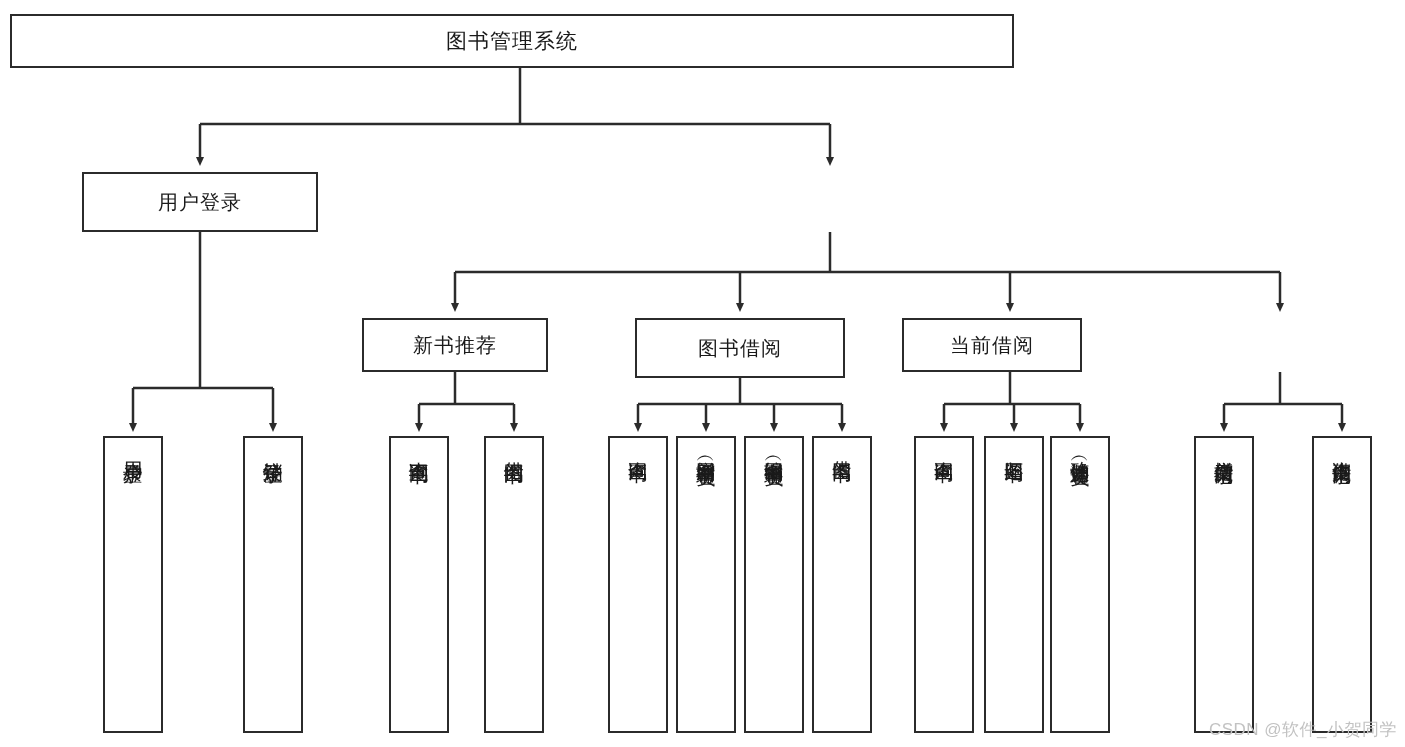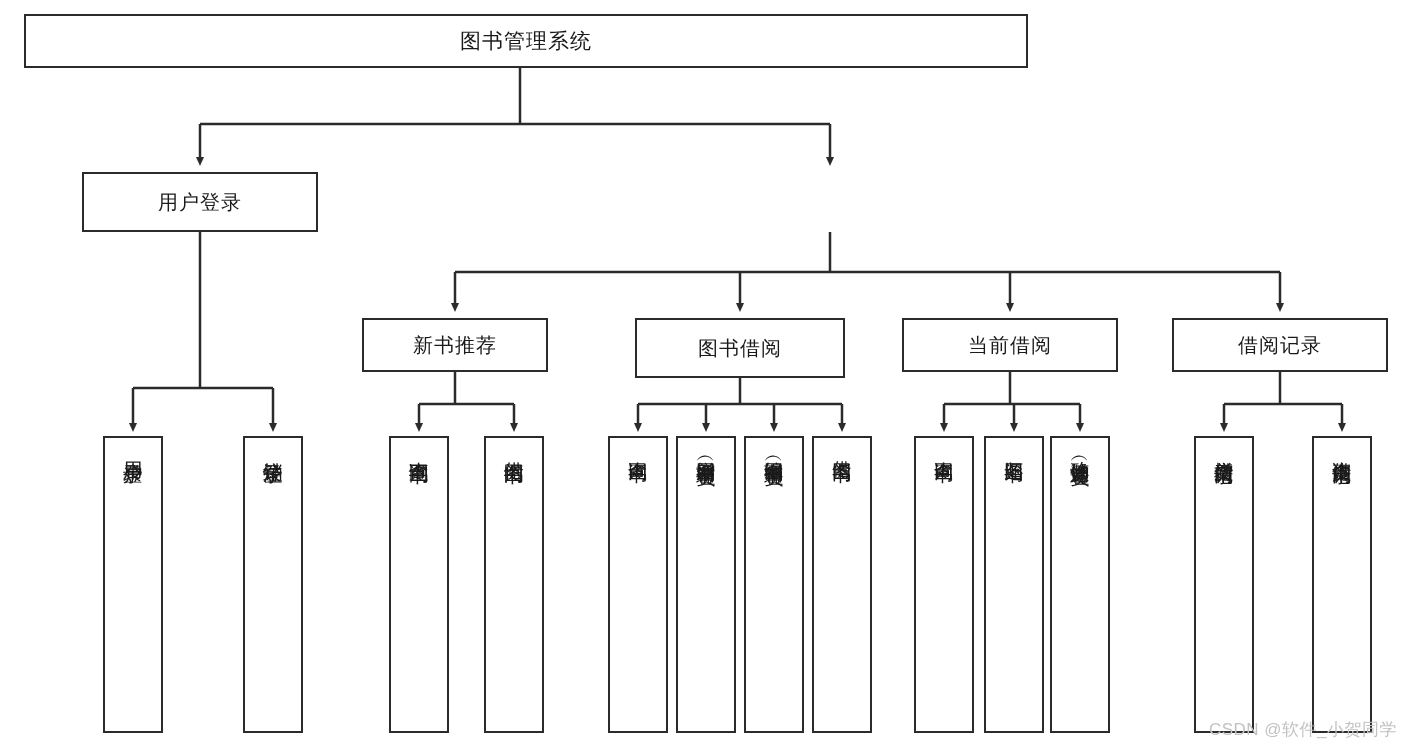--- a/index.html
+++ b/index.html
@@ -120,39 +120,36 @@
       <path d="M1014,404 L1014,424" marker-end="url(#arrow)"></path>
       <path d="M1080,404 L1080,424" marker-end="url(#arrow)"></path>
 
       <path d="M1280,372 L1280,404"></path>
       <path d="M1224,404 L1342,404"></path>
       <path d="M1224,404 L1224,424" marker-end="url(#arrow)"></path>
       <path d="M1342,404 L1342,424" marker-end="url(#arrow)"></path>
     </g>
   </svg>
 
-  <div class="node root" id="node-root" style="left: 24px; top: 14px; width: 1004px; height: 54px;">
+  <div class="node root" id="node-root" style="left: 10px; top: 14px; width: 1004px; height: 54px;">
     <span class="hlabel">图书管理系统</span>
   </div>
 
   <div class="node level2" id="node-l2-0" style="left: 82px; top: 172px; width: 236px; height: 60px;">
     <span class="hlabel">用户登录</span>
   </div>
 
   <div class="node level2" id="node-l3-0" style="left: 362px; top: 318px; width: 186px; height: 54px;">
     <span class="hlabel">新书推荐</span>
   </div>
   <div class="node level2" id="node-l3-1" style="left: 635px; top: 318px; width: 210px; height: 60px;">
     <span class="hlabel">图书借阅</span>
   </div>
-  <div class="node level2" id="node-l3-2" style="left: 902px; top: 318px; width: 216px; height: 54px;">
+  <div class="node level2" id="node-l3-2" style="left: 902px; top: 318px; width: 180px; height: 54px;">
     <span class="hlabel">当前借阅</span>
-  </div>
-  <div class="node level2" id="node-l3-3" style="left: 1172px; top: 318px; width: 216px; height: 54px;">
-    <span class="hlabel">借阅记录</span>
   </div>
 
   <div class="node leaf" id="node-leaf-0" style="left: 103px; top: 436px; width: 60px; height: 297px;">
     <span class="vlabel">用户登录</span>
   </div>
   <div class="node leaf" id="node-leaf-1" style="left: 243px; top: 436px; width: 60px; height: 297px;">
     <span class="vlabel">注销登录</span>
   </div>
   <div class="node leaf" id="node-leaf-2" style="left: 389px; top: 436px; width: 60px; height: 297px;">
     <span class="vlabel">查询图书</span>

